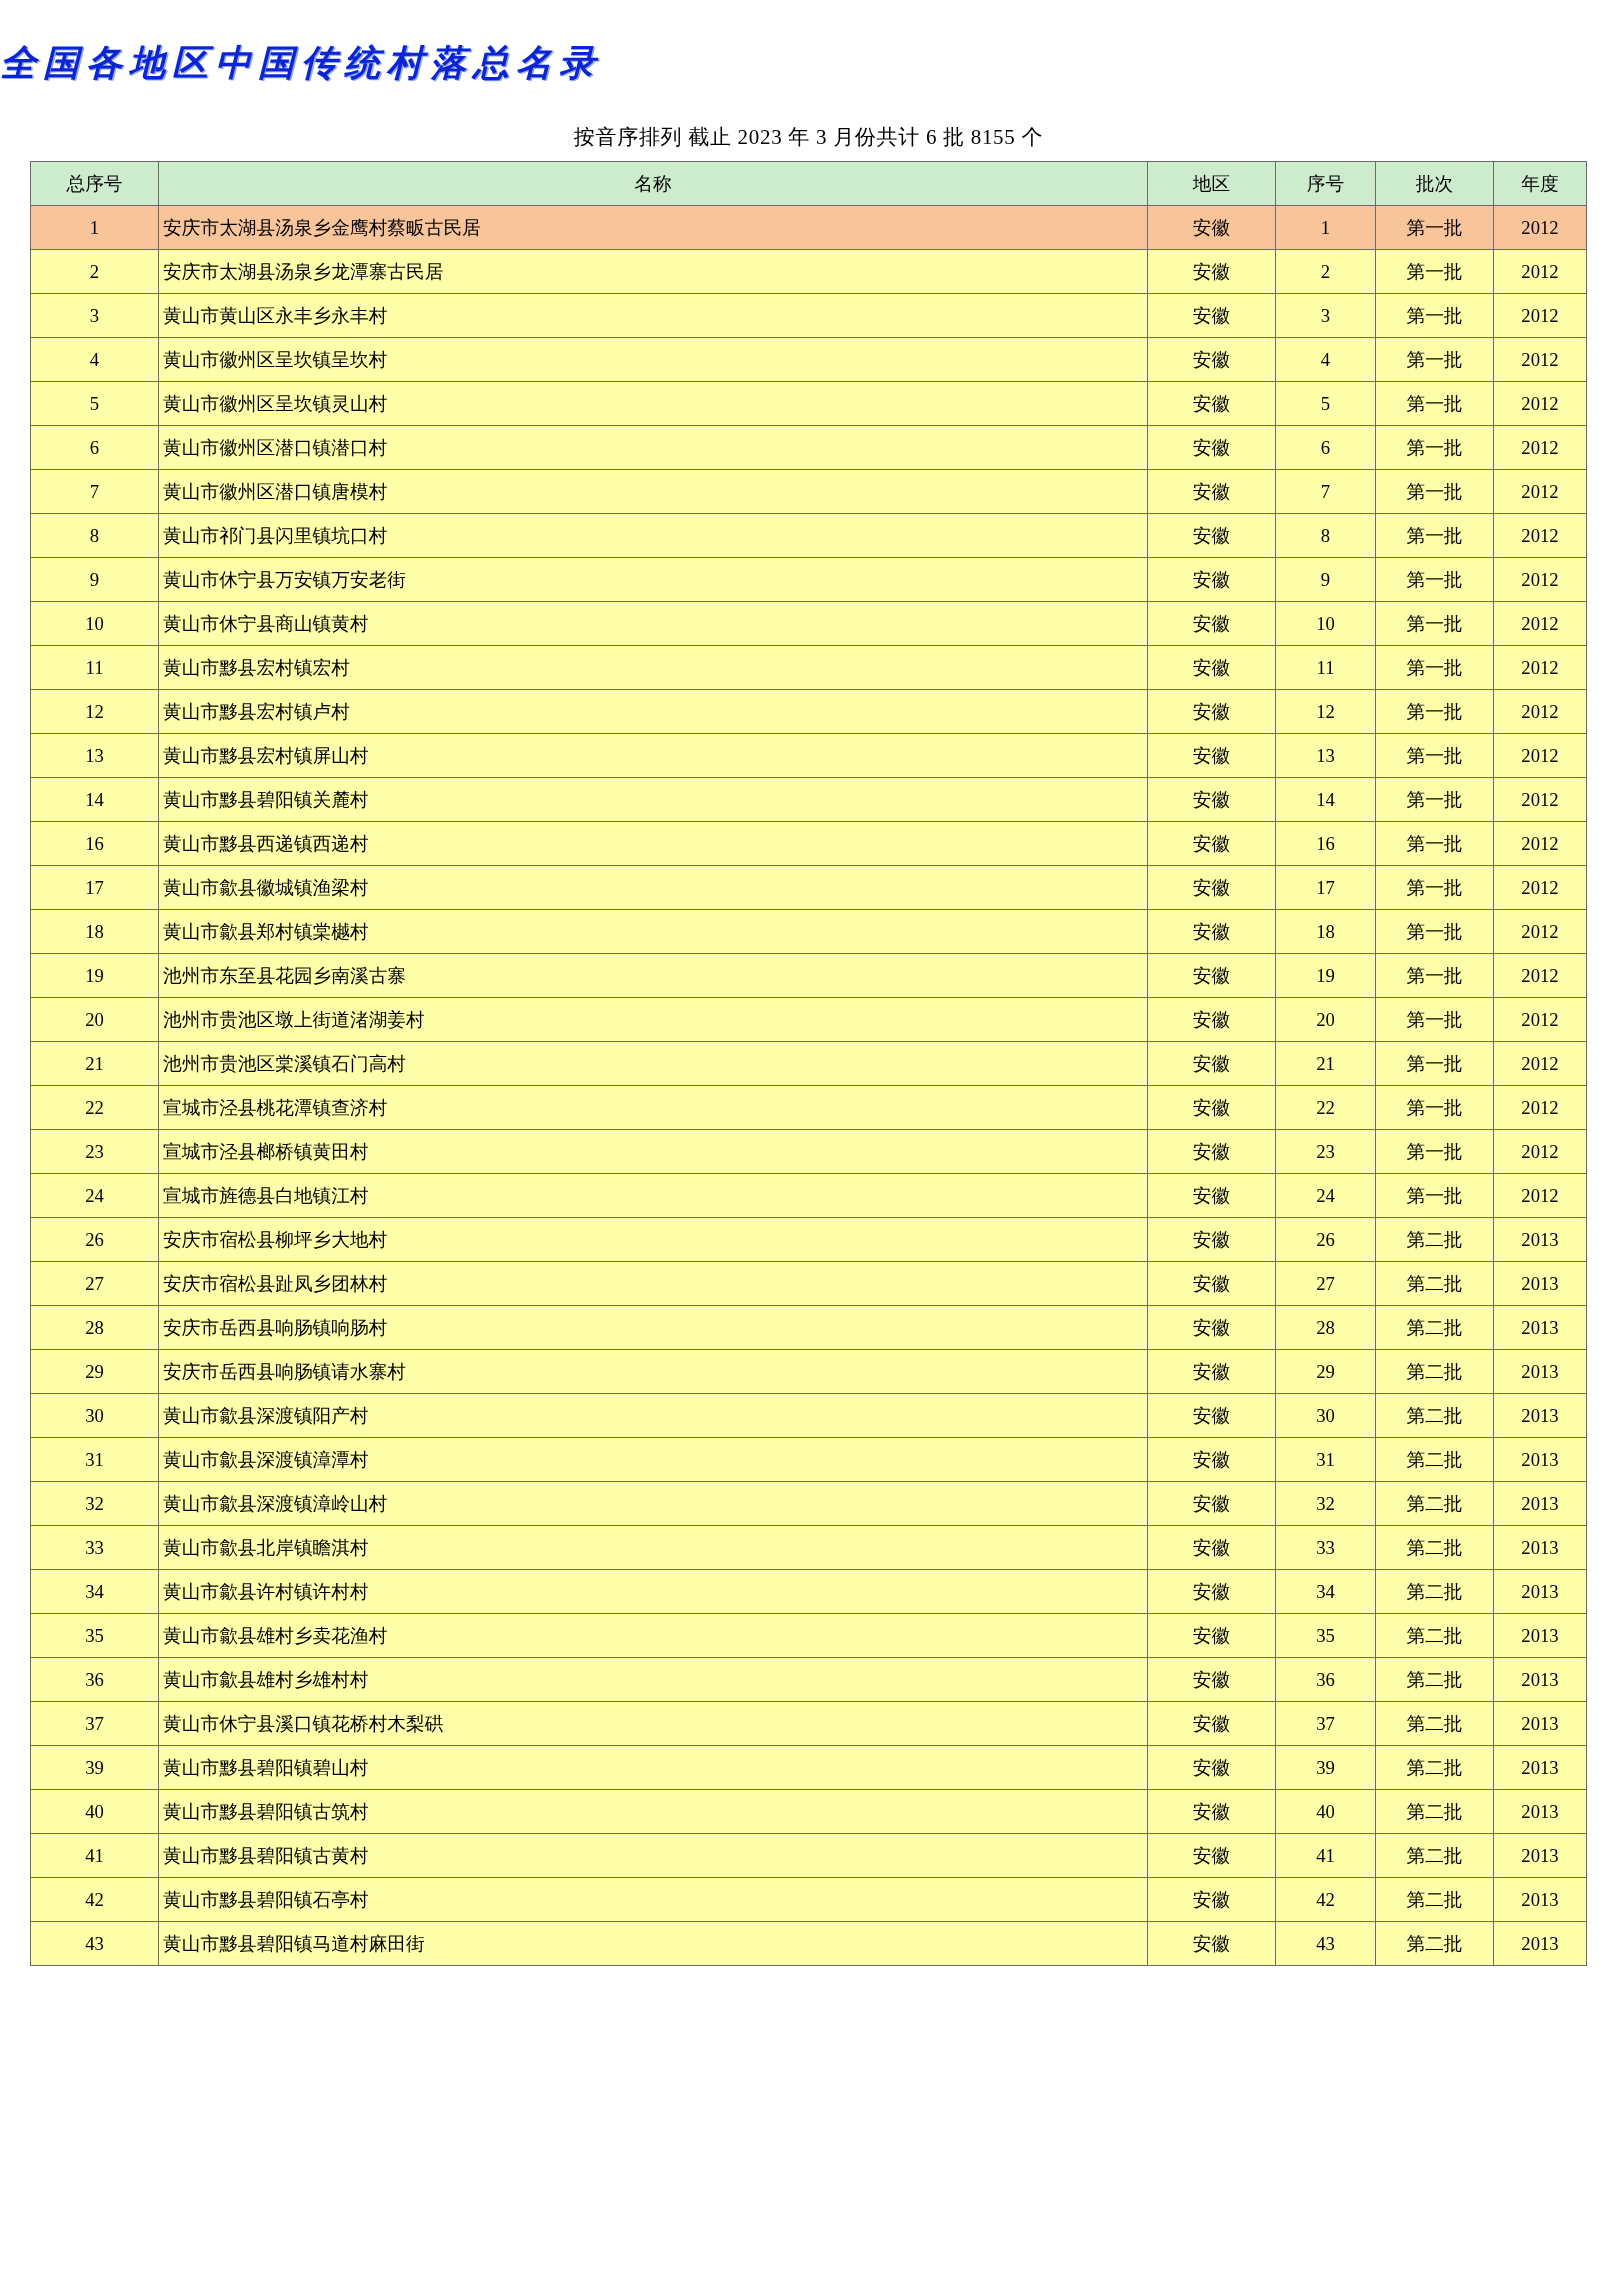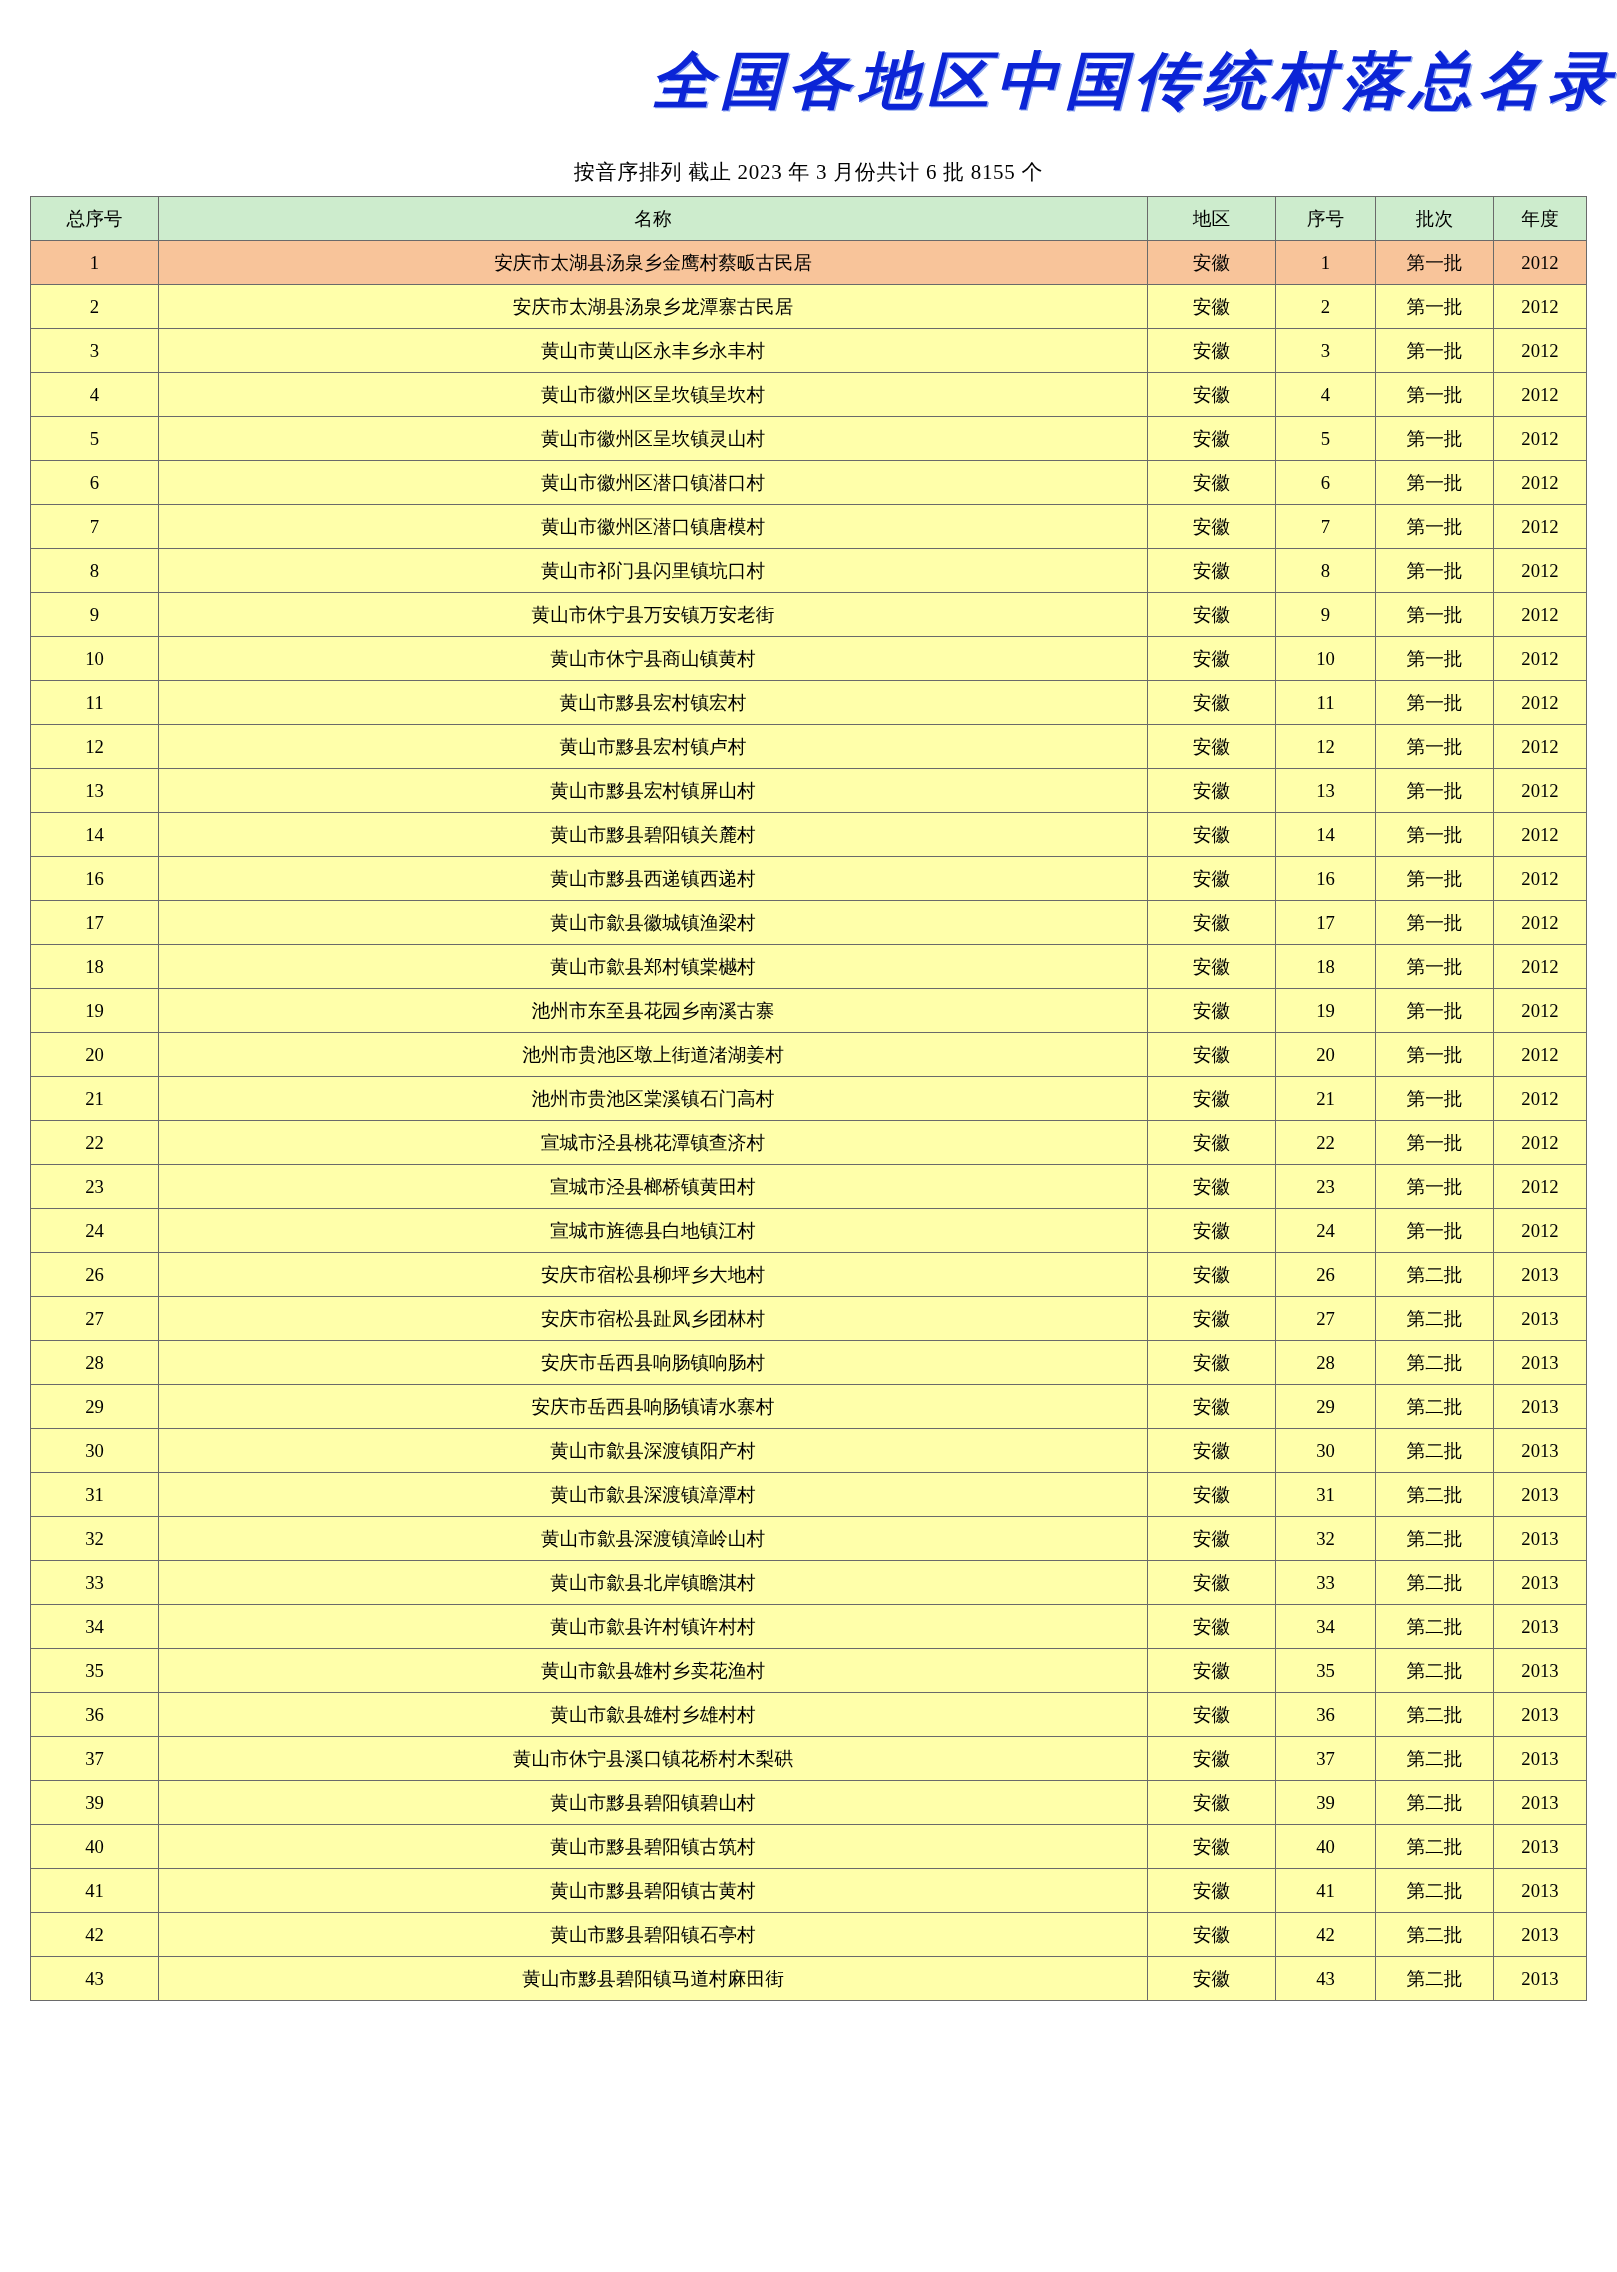--- a/index.html
+++ b/index.html
@@ -13,25 +13,25 @@
   }
   .page {
     position: relative;
     width: 1617px;
     min-height: 2273px;
     background: #ffffff;
     box-sizing: border-box;
     padding: 0;
   }
   .title {
-    text-align: right;
+    text-align: left;
     font-family: "Liberation Sans", "DejaVu Sans", sans-serif;
     font-weight: bold;
     font-style: italic;
-    font-size: 62px;
+    font-size: 36px;
     letter-spacing: 7px;
     color: #0b24d6;
     padding-top: 39px;
     padding-bottom: 7px;
     text-shadow: 1.4px 1.4px 0 #8fa8ef;
   }
   .subtitle {
     text-align: center;
     font-size: 21px;
     color: #000000;
@@ -68,21 +68,21 @@
   tbody td {
     background: #ffffaa;
   }
   tbody tr.highlight td {
     background: #f8c49a;
   }
   td.col-total, td.col-region, td.col-index, td.col-batch, td.col-year {
     text-align: center;
   }
   td.col-name {
-    text-align: center;
+    text-align: left;
     padding-left: 82px;
   }
 </style>
 </head>
 <body>
 
 <div class="page">
 
   <div class="title">全国各地区中国传统村落总名录</div>
 

